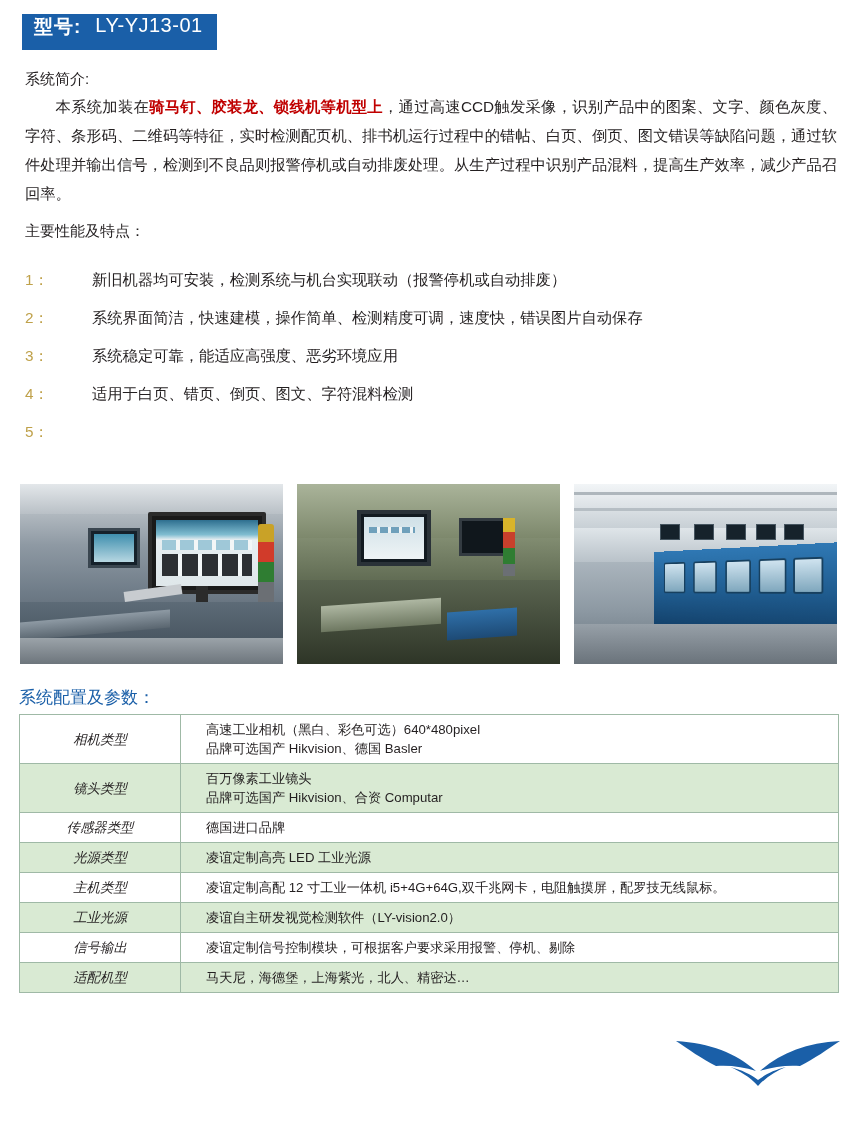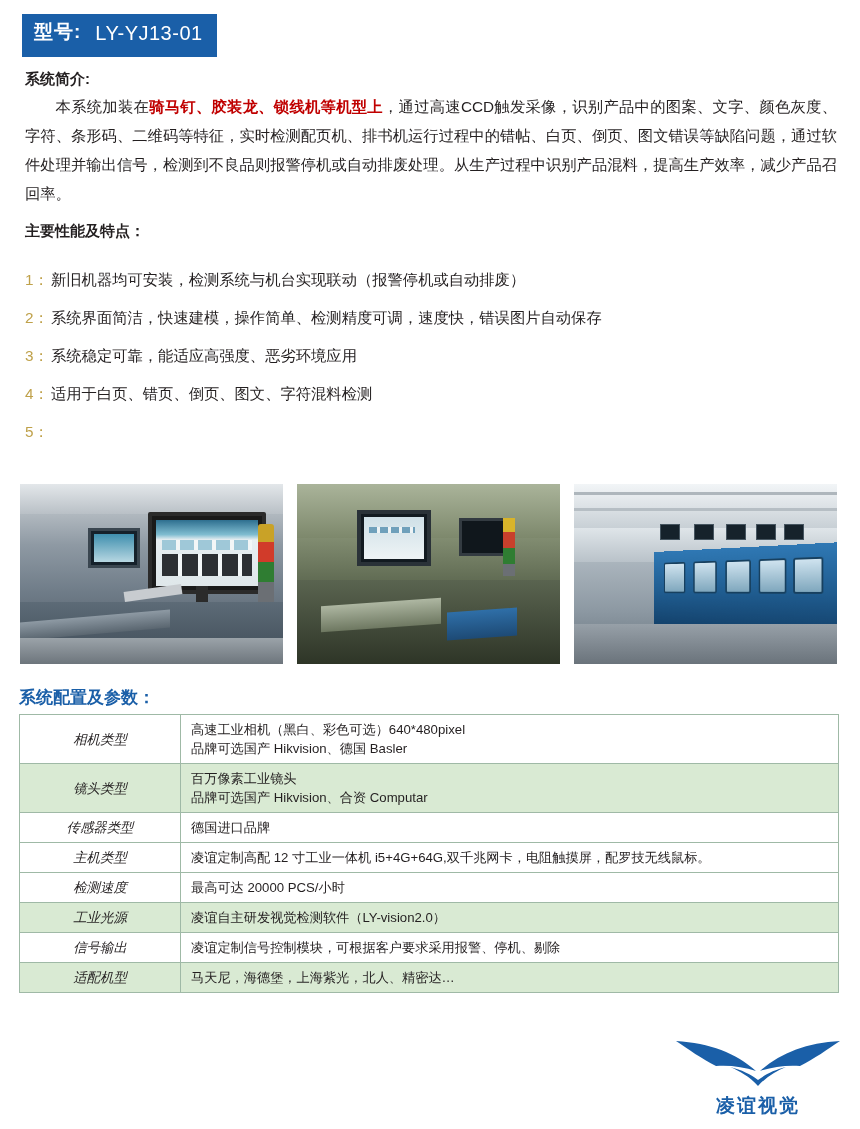--- a/index.html
+++ b/index.html
@@ -23,42 +23,42 @@
   }
 
   
   .model-badge {
     position: absolute;
     left: 22px;
     top: 14px;
     height: 31px;
     background: #1a5fa8;
     display: flex;
-    align-items: flex-end;
-    padding: 0 14px 12px 12px;
+    align-items: flex-start;
+    padding: 0 14px 5px 12px;
   }
   .model-badge .m-label {
     color: #ffffff;
     font-size: 19px;
     font-weight: bold;
     letter-spacing: 1px;
   }
   .model-badge .m-value {
     color: #ffffff;
     font-size: 20px;
     font-weight: normal;
     margin-left: 14px;
     letter-spacing: 0.5px;
   }
 
   
   .sec-title {
     position: absolute;
     font-size: 15px;
-    font-weight: bold;
+    font-weight: normal;
     color: #231f20;
   }
   #intro-title { left: 25px; top: 70px; }
   #feature-title { left: 25px; top: 222px; }
   #config-title {
     left: 19px;
     top: 686px;
     font-size: 17px;
     color: #1a5fa8;
   }
@@ -92,21 +92,21 @@
     align-items: flex-start;
     height: 38px;
     font-size: 15.3px;
     color: #231f20;
   }
   .feat-num {
     color: #bfa14a;
     width: 26px;
     flex: none;
   }
-  .feat-text { flex: 1; }
+  .feat-text { flex: 1; margin-left: 41px; }
 
   
   .photos {
     position: absolute;
     left: 20px;
     top: 484px;
     width: 818px;
     height: 180px;
     display: flex;
     gap: 14px;
@@ -280,21 +280,21 @@
     vertical-align: middle;
     line-height: 19px;
   }
   .spec-table td.k {
     width: 144px;
     text-align: center;
     font-size: 13.4px;
     font-style: italic;
   }
   .spec-table td.v {
-    padding-left: 10px;
+    padding-left: 25px;
   }
   .spec-table tr.alt td {
     background: #d9ead3;
   }
   .spec-table tr td:first-child {
     background-clip: padding-box;
   }
 
   
   .logo {
@@ -417,27 +417,27 @@
       </tr>
       <tr class="alt">
         <td class="k">镜头类型</td>
         <td class="v" style="white-space:pre-line">百万像素工业镜头
 品牌可选国产 Hikvision、合资 Computar</td>
       </tr>
       <tr>
         <td class="k">传感器类型</td>
         <td class="v">德国进口品牌</td>
       </tr>
+      <tr class="alt">
+        <td class="k">光源类型</td>
+        <td class="v">凌谊定制高亮 LED 工业光源</td>
+      </tr>
       <tr>
         <td class="k">主机类型</td>
         <td class="v">凌谊定制高配 12 寸工业一体机 i5+4G+64G,双千兆网卡，电阻触摸屏，配罗技无线鼠标。</td>
-      </tr>
-      <tr>
-        <td class="k">检测速度</td>
-        <td class="v">最高可达 20000 PCS/小时</td>
       </tr>
       <tr class="alt">
         <td class="k">工业光源</td>
         <td class="v">凌谊自主研发视觉检测软件（LY-vision2.0）</td>
       </tr>
       <tr>
         <td class="k">信号输出</td>
         <td class="v">凌谊定制信号控制模块，可根据客户要求采用报警、停机、剔除</td>
       </tr>
       <tr class="alt">
@@ -448,16 +448,15 @@
   </table>
 
   <div class="logo">
     <div class="wing-wrap">
       <svg width="176" height="54" viewBox="0 0 176 54">
         <path d="M6 4 C40 6 66 16 86 34 C74 30 60 28 46 29 C32 22 18 12 6 4 Z" fill="#1a5fa8"></path>
         <path d="M170 4 C136 6 110 16 90 34 C102 30 116 28 130 29 C144 22 158 12 170 4 Z" fill="#1a5fa8"></path>
         <path d="M60 30 C70 34 80 40 88 49 C96 40 106 34 116 30 C104 33 96 37 88 43 C80 37 72 33 60 30 Z" fill="#1a5fa8"></path>
       </svg>
     </div>
-    <div class="brand">凌谊视觉</div>
   </div>
 
 </div>
 
 </body></html>

